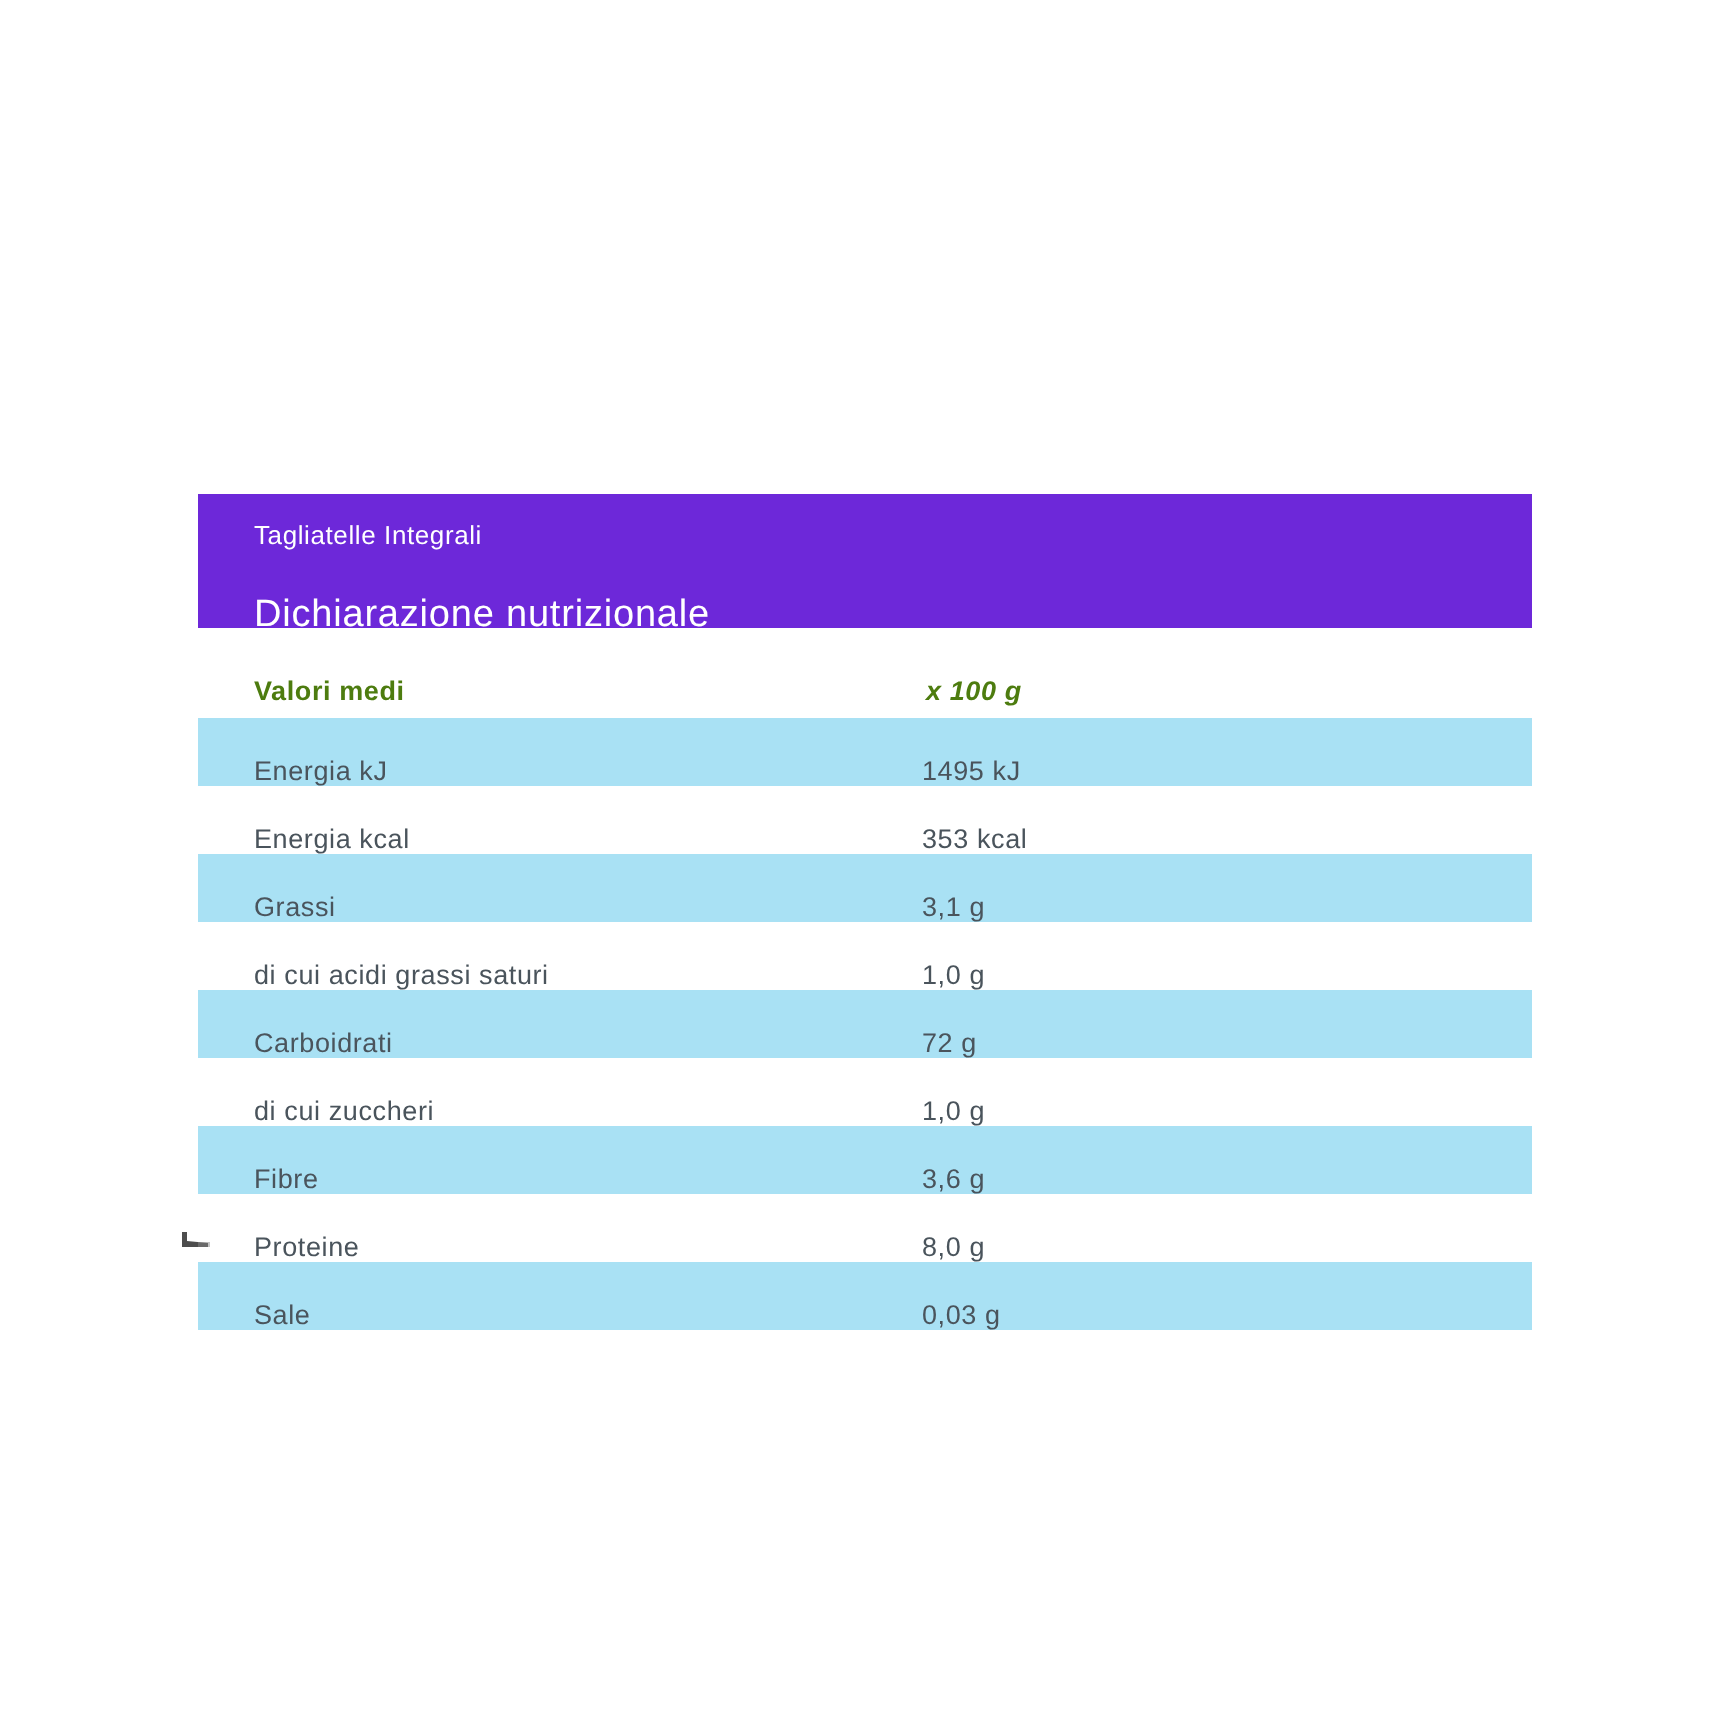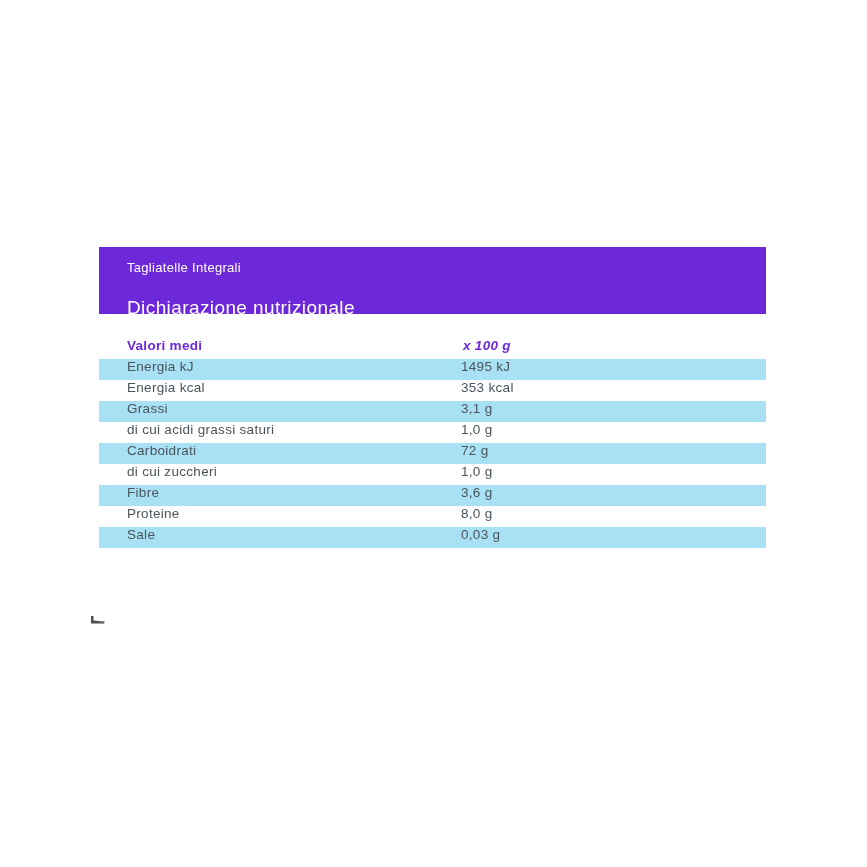--- a/index.html
+++ b/index.html
@@ -42,30 +42,30 @@
     font-weight: 400;
   }
   .thead {
     position: relative;
     margin-top: 18px;
     height: 27px;
     display: flex;
     align-items: center;
     font-size: 13.5px;
     font-weight: bold;
-    color: #6d28d9;
+    color: #4d7c0f;
     letter-spacing: 0.3px;
   }
   .thead .col-label { padding-left: 28px; }
   .thead .col-value { position: absolute; left: 364px; font-style: italic; }
   .tbody .row {
     position: relative;
-    height: 21px;
+    height: 34px;
     display: flex;
-    align-items: flex-start;
+    align-items: flex-end;
     font-size: 13.5px;
     color: #4a545c;
     letter-spacing: 0.3px;
     background: #ffffff;
   }
   .tbody .row:nth-child(odd) { background: #a9e1f4; }
   .tbody .cell-label { padding-left: 28px; }
   .tbody .cell-value { position: absolute; left: 362px; }
   .cursor-artifact {
     position: absolute;

